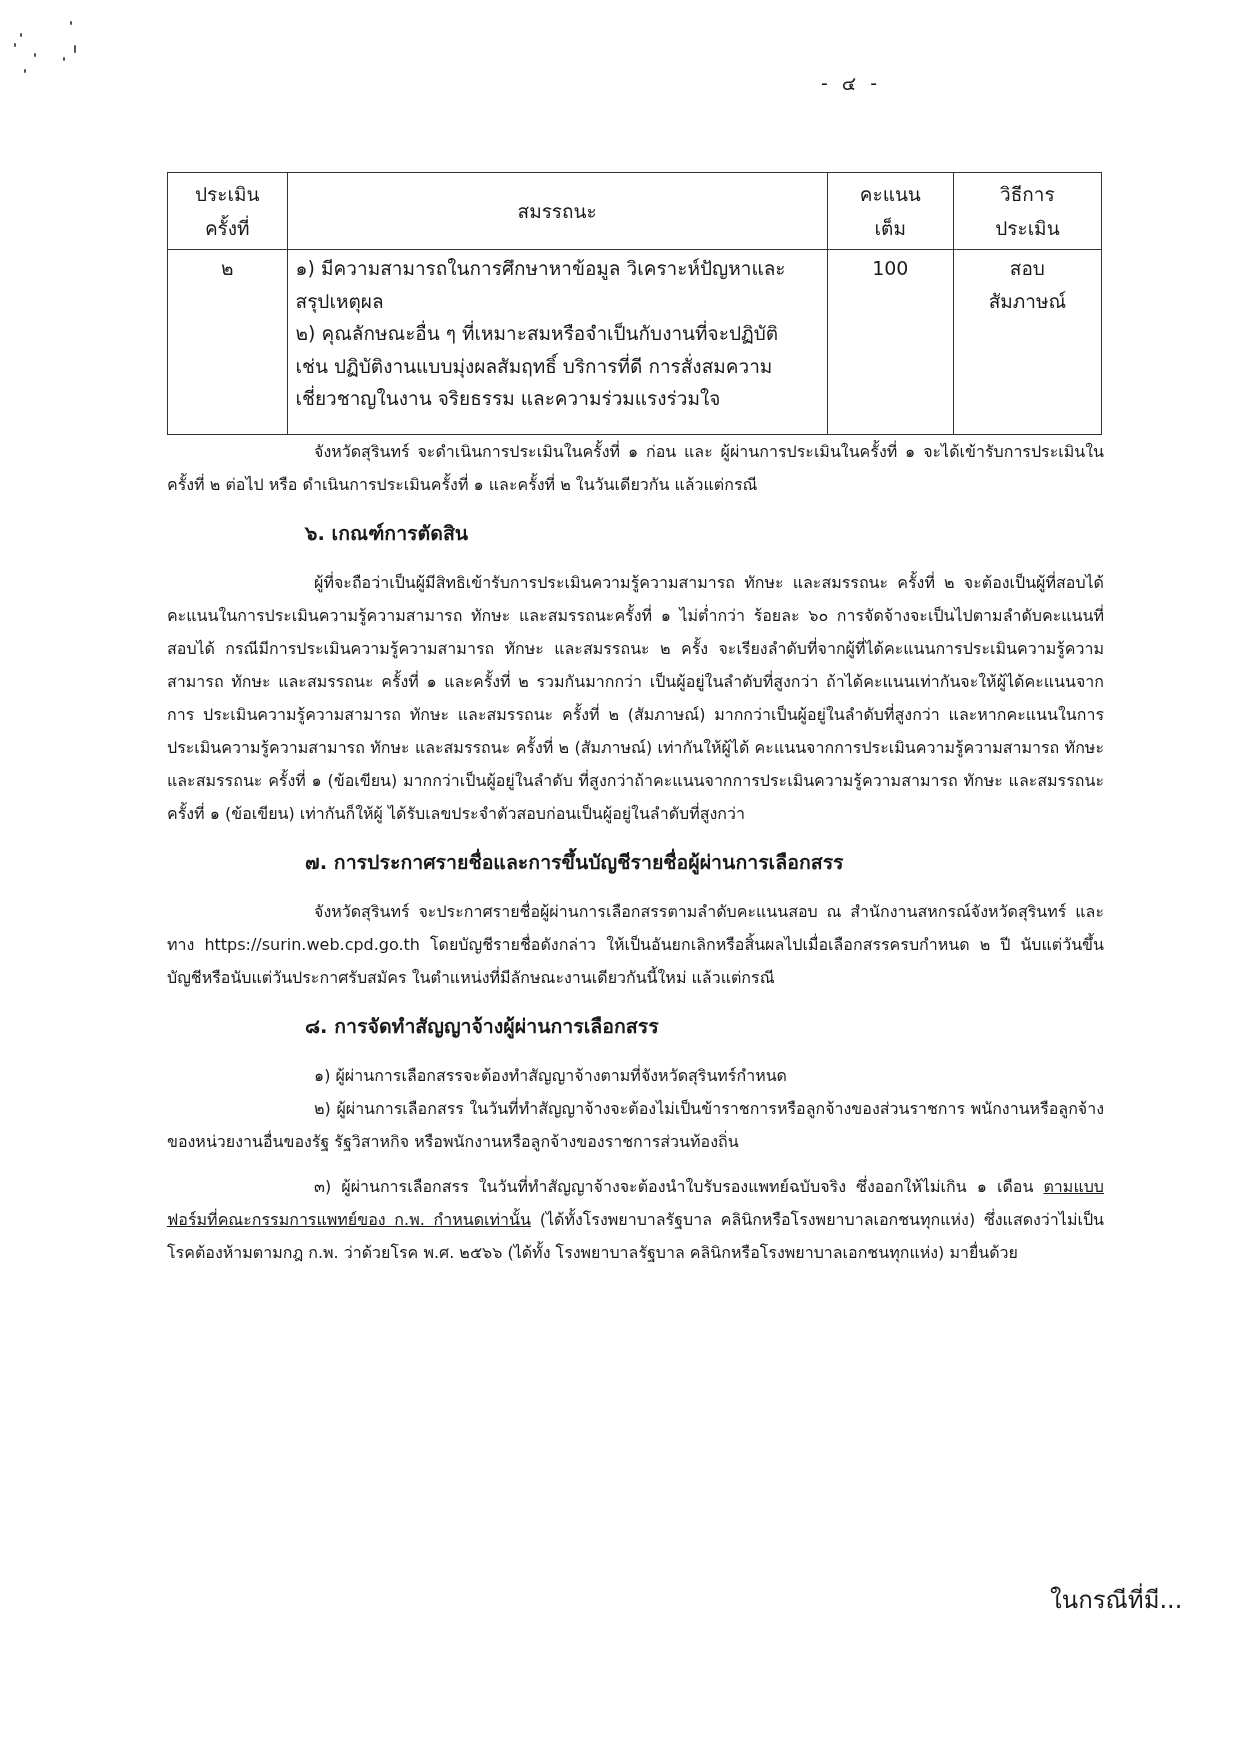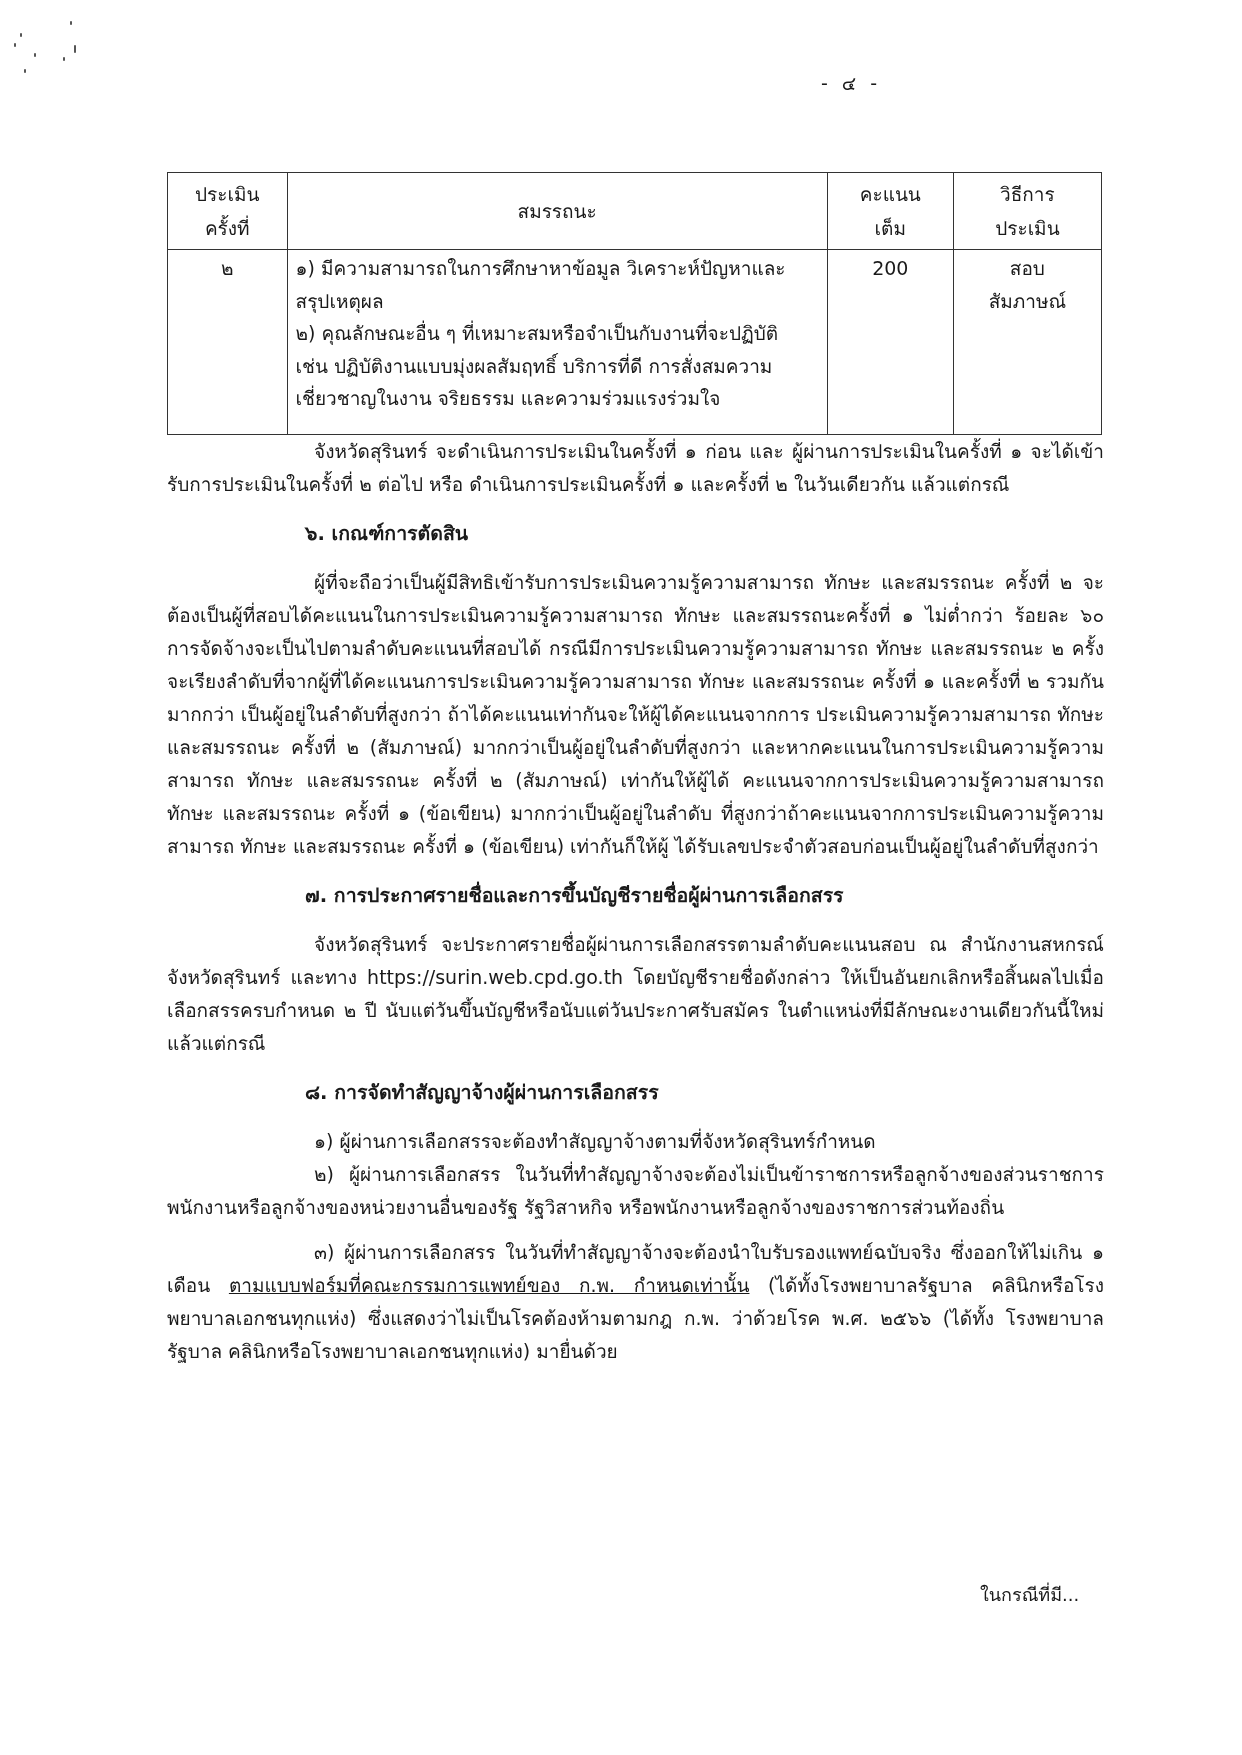--- a/index.html
+++ b/index.html
@@ -69,21 +69,21 @@
     table.comp th.col3 { width: 120px; }
     table.comp th.col4 { width: 142px; }
     table.comp td {
       line-height: 32.5px;
       padding: 2px 8px 4px 8px;
       height: 178px;
     }
     td.center { text-align: center; }
     .cell-line { display: block; }
     .para {
-      font-size: 19px;
+      font-size: 16px;
       line-height: 33px;
       margin: 0;
       text-align: justify;
       text-align-last: left;
     }
     .para.first-indent { text-indent: 147px; }
     .heading {
       font-size: 19.5px;
       line-height: 33px;
       margin: 16px;
@@ -92,22 +92,22 @@
     }
     .item-indent { text-indent: 147px; }
     .underline-bold {
       text-decoration: underline;
       font-weight: normal;
     }
     .gap { height: 12px; }
     .continue {
       position: absolute;
       top: 1580px;
-      left: 980px;
-      font-size: 18px;
+      left: 1050px;
+      font-size: 24px;
     }
   </style>
 </head>
 <body>
 
 <div class="scan-marks">
   <span style="left:10px;top:18px;"></span>
   <span style="left:4px;top:28px;"></span>
   <span style="left:24px;top:38px;"></span>
   <span style="left:60px;top:6px;"></span>
@@ -141,21 +141,21 @@
     <tbody>
       <tr>
         <td class="center">๒</td>
         <td>
           <span class="cell-line">๑) มีความสามารถในการศึกษาหาข้อมูล วิเคราะห์ปัญหาและ</span>
           <span class="cell-line">สรุปเหตุผล</span>
           <span class="cell-line">๒) คุณลักษณะอื่น ๆ ที่เหมาะสมหรือจำเป็นกับงานที่จะปฏิบัติ</span>
           <span class="cell-line">เช่น ปฏิบัติงานแบบมุ่งผลสัมฤทธิ์ บริการที่ดี การสั่งสมความ</span>
           <span class="cell-line">เชี่ยวชาญในงาน จริยธรรม และความร่วมแรงร่วมใจ</span>
         </td>
-        <td class="center">200</td>
+        <td class="center">100</td>
         <td class="center">
           <span class="cell-line">สอบ</span>
           <span class="cell-line">สัมภาษณ์</span>
         </td>
       </tr>
     </tbody>
   </table>
 
   <p class="para first-indent">จังหวัดสุรินทร์ จะดำเนินการประเมินในครั้งที่ ๑ ก่อน และ ผู้ผ่านการประเมินในครั้งที่ ๑ จะได้เข้ารับการประเมินในครั้งที่ ๒ ต่อไป หรือ ดำเนินการประเมินครั้งที่ ๑ และครั้งที่ ๒ ในวันเดียวกัน แล้วแต่กรณี</p>
 

